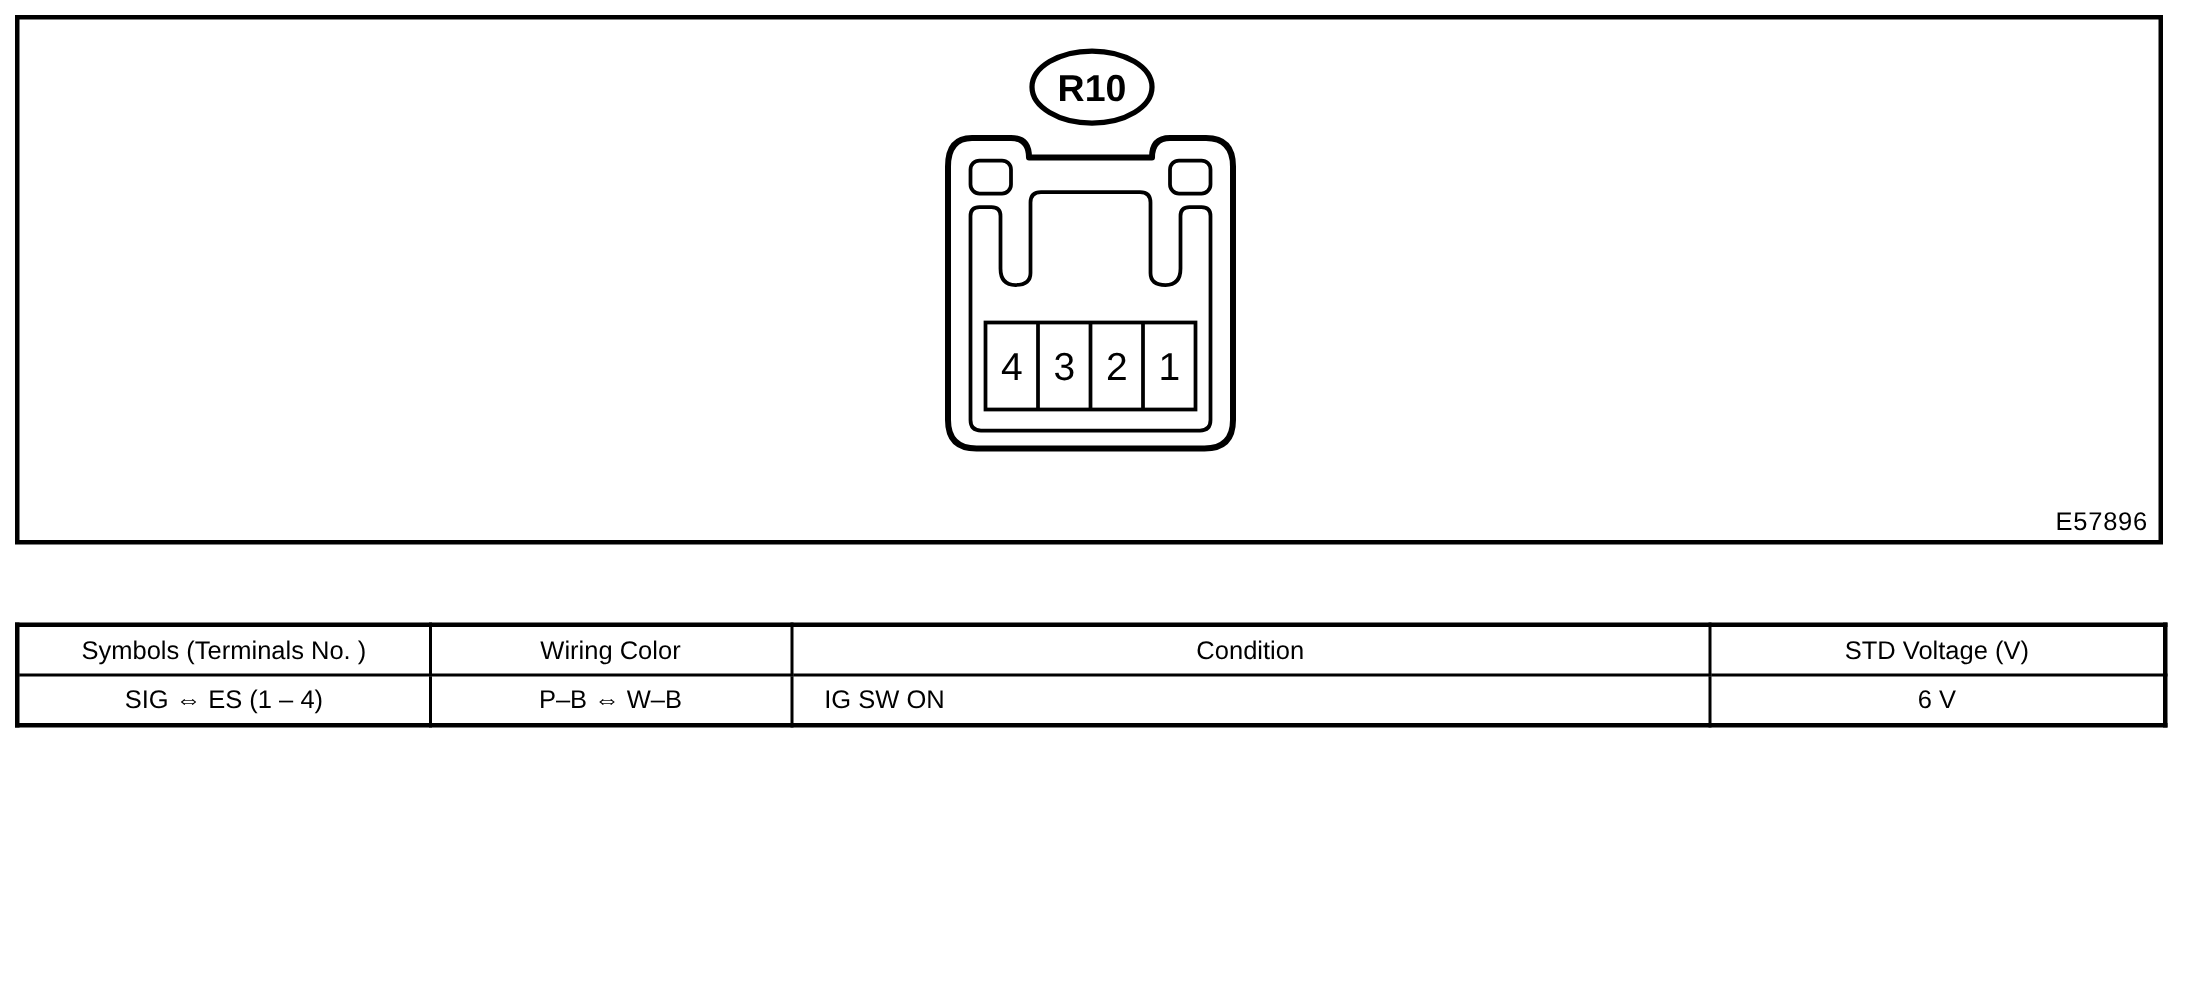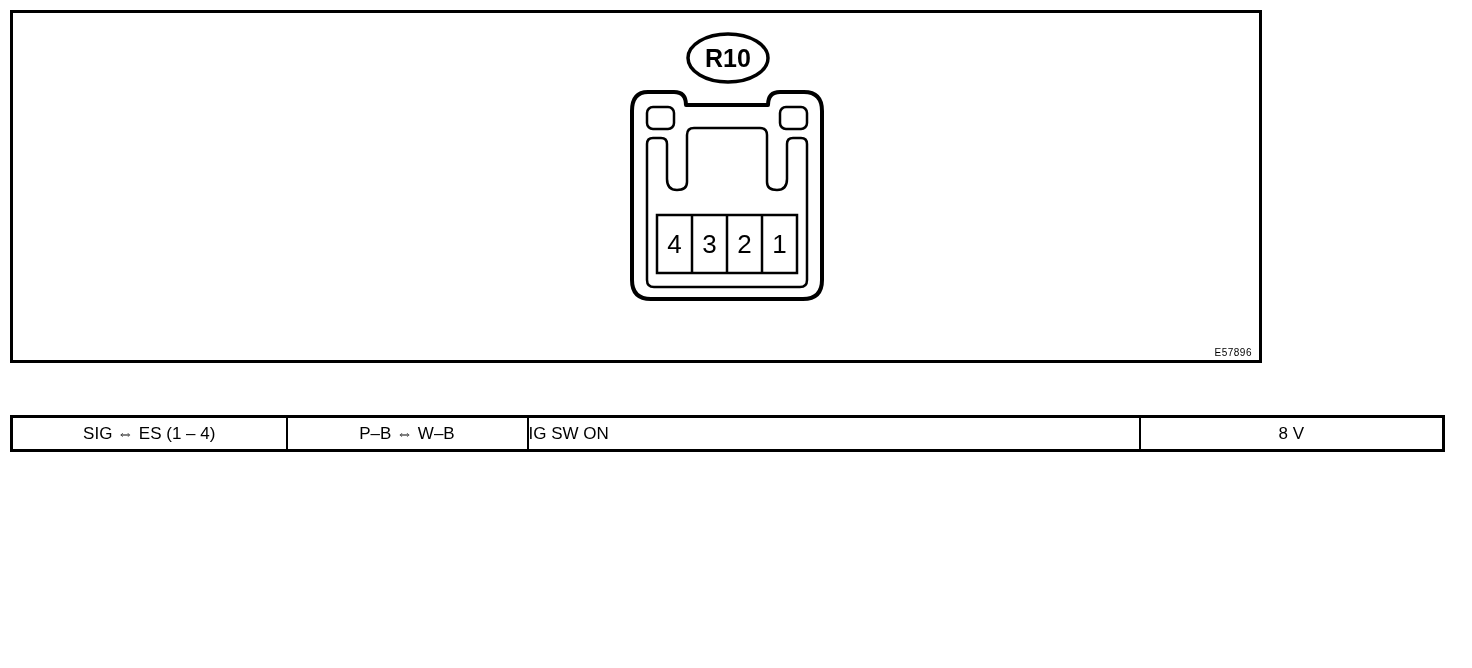--- a/index.html
+++ b/index.html
@@ -8,27 +8,27 @@
     background: #ffffff;
     font-family: "Liberation Sans", sans-serif;
     color: #000000;
     position: relative;
     overflow: hidden;
   }
   
   .figure-box {
     position: absolute;
     left: 10px; top: 10px;
-    width: 1252px; height: 353px;
+    width: 1432px; height: 353px;
     border: 3px solid #000;
   }
   .figure-code {
     position: absolute;
     right: 7px; bottom: 2px;
-    font-size: 10px;
+    font-size: 17px;
     letter-spacing: 0.5px;
     margin-left: 12px;
   }
   .connector-svg {
     position: absolute;
     left: 599px; top: 11px;
   }
   
   .spec-table {
     position: absolute;
@@ -45,21 +45,21 @@
     line-height: 1.6;
     padding: 2px 6px;
     text-align: center;
     vertical-align: middle;
     white-space: pre-line;
   }
   .spec-table th { height: 31px; }
   tr.row-single td { height: 24px; }
   tr.row-double td { height: 70px; }
   td.cond, th.cond-h { }
-  td.cond { text-align: left; padding-left: 0; }
+  td.cond { text-align: left; padding-left: 21px; }
 </style>
 </head>
 <body>
 
 <div class="figure-box">
 
   <svg class="connector-svg" width="230" height="290" viewBox="0 0 230 290">
 
     <ellipse cx="116" cy="34" rx="40" ry="24" fill="none" stroke="#000" stroke-width="3.5"></ellipse>
     <text x="116" y="43" text-anchor="middle" font-size="25" font-weight="bold" font-family="Liberation Sans, sans-serif">R10</text>
@@ -92,20 +92,26 @@
 </div>
 
 <table class="spec-table">
   <colgroup>
     <col style="width:275px">
     <col style="width:241px">
     <col style="width:612px">
     <col style="width:304px">
   </colgroup>
   <tbody>
+    <tr>
+      <th>Symbols (Terminals No. )</th>
+      <th>Wiring Color</th>
+      <th class="cond-h">Condition</th>
+      <th>STD Voltage (V)</th>
+    </tr>
     <tr class="row-single">
       <td>SIG ⇔ ES (1 – 4)</td>
       <td>P–B ⇔ W–B</td>
       <td class="cond">IG SW ON</td>
-      <td>8 V</td>
+      <td>6 V</td>
     </tr>
   </tbody>
 </table>
 
 </body></html>

